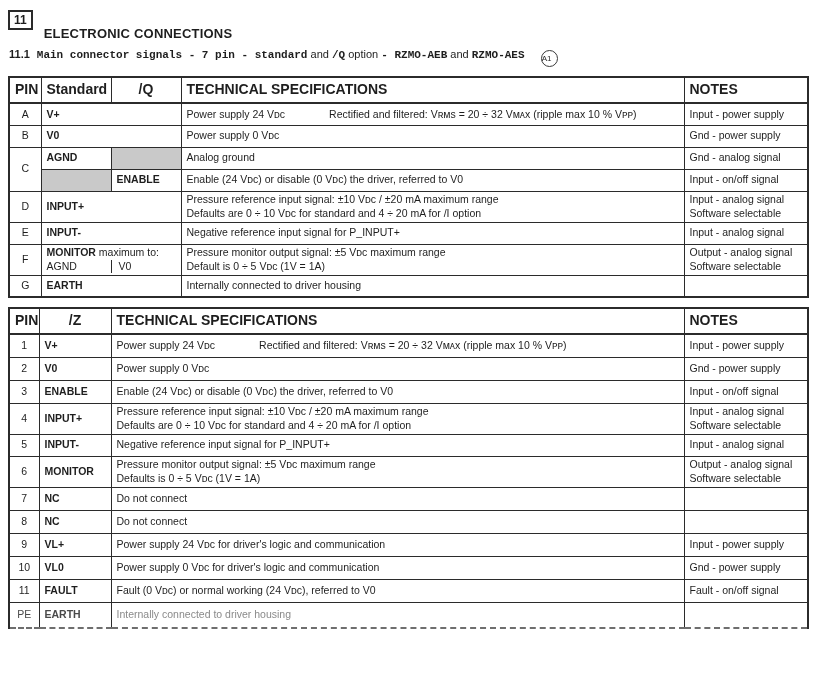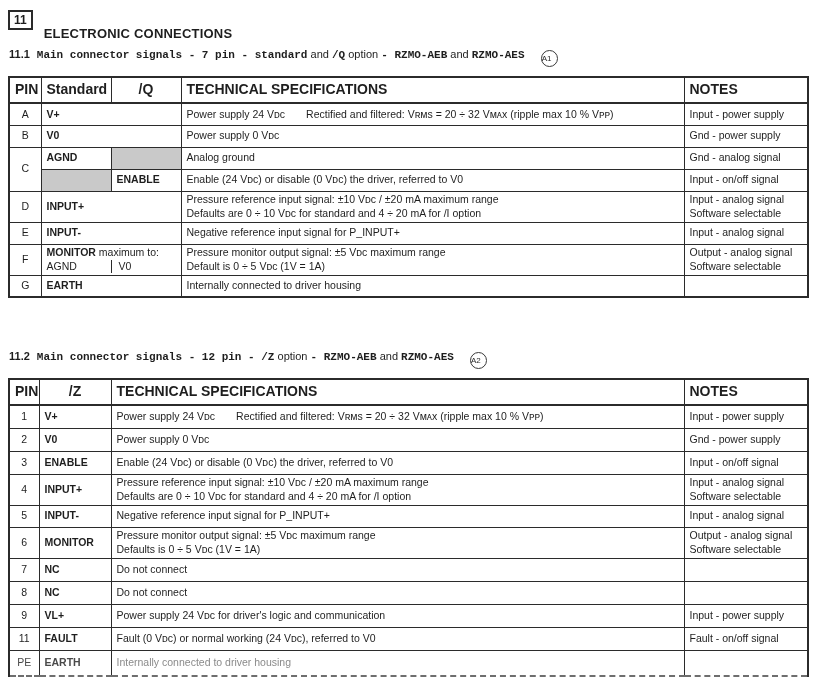--- a/index.html
+++ b/index.html
@@ -45,21 +45,21 @@
   .t thead th {
     border-bottom: 2px solid #2b2b2b; font-size: 14px; text-align: left;
     height: 26px; font-weight: bold;
   }
   .t thead th.center { text-align: center; }
   tr.s  { height: 22px; }
   tr.s3 { height: 23px; }
   tr.d  { height: 31px; }
   .pin { text-align: center; }
   .sig { font-weight: bold; }
-  .gap2 { margin-left: 21px; }
+  .gap2 { margin-left: 44px; }
   .note2 { font-weight: normal; }
   .gray { background: #c9c9c9; }
 
   
   .frefs { display: flex; align-items: stretch; }
   .fref1 { width: 64px; }
   .fref2 { border-left: 1px solid #2b2b2b; padding-left: 7px; }
 
   
   table.t2 { border-bottom: none; }
@@ -170,28 +170,20 @@
       </tr>
       <tr class="s">
         <td class="pin">G</td>
         <td class="sig" colspan="2">EARTH</td>
         <td>Internally connected to driver housing</td>
         <td></td>
       </tr>
     </tbody>
   </table>
 
-  <div class="section-heading sh2">
-    <span class="num">11.2</span><span class="b">Main connector signals - 12 pin - /Z</span>
-    <span>option</span>
-    <span class="b">- RZMO-AEB</span>
-    <span>and</span>
-    <span class="b">RZMO-AES</span>
-    <span class="badge">A2</span>
-  </div>
 
   <table class="t t2">
     <colgroup>
       <col style="width:30px">
         <col style="width:72px">
         <col style="width:573px">
         <col style="width:124px">
     </colgroup>
     <thead>
       <tr>
@@ -262,20 +254,26 @@
         <td>Do not connect</td>
         <td></td>
       </tr>
       <tr class="s3">
         <td class="pin">9</td>
         <td class="sig">VL+</td>
         <td>Power supply 24 Vᴅᴄ for driver's logic and communication</td>
         <td>Input - power supply</td>
       </tr>
       <tr class="s3">
+        <td class="pin">10</td>
+        <td class="sig">VL0</td>
+        <td>Power supply 0 Vᴅᴄ  for driver's logic and communication</td>
+        <td>Gnd - power supply</td>
+      </tr>
+      <tr class="s3">
         <td class="pin">11</td>
         <td class="sig">FAULT</td>
         <td>Fault (0 Vᴅᴄ) or normal working (24 Vᴅᴄ), referred to V0</td>
         <td>Fault - on/off signal</td>
       </tr>
       <tr class="row-pe">
         <td class="pin">PE</td>
         <td class="sig">EARTH</td>
         <td class="spec-fade">Internally connected to driver housing</td>
         <td></td>

